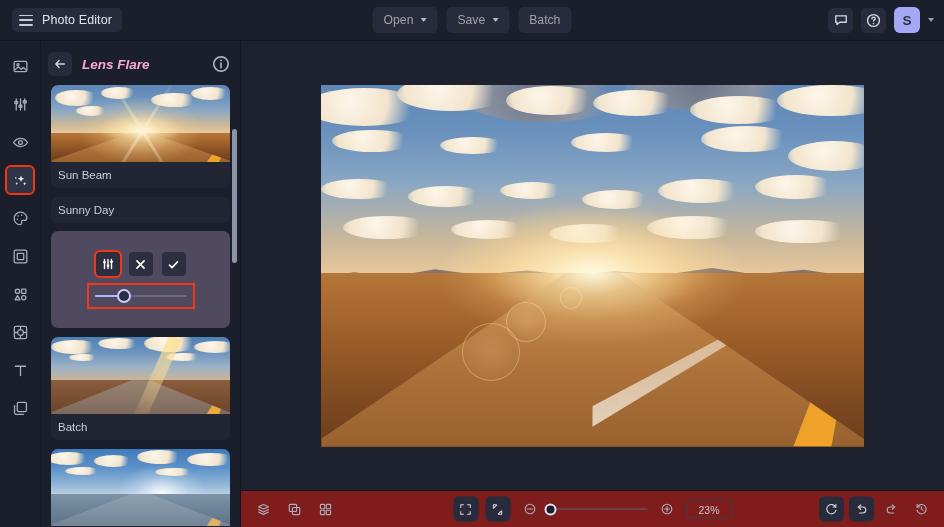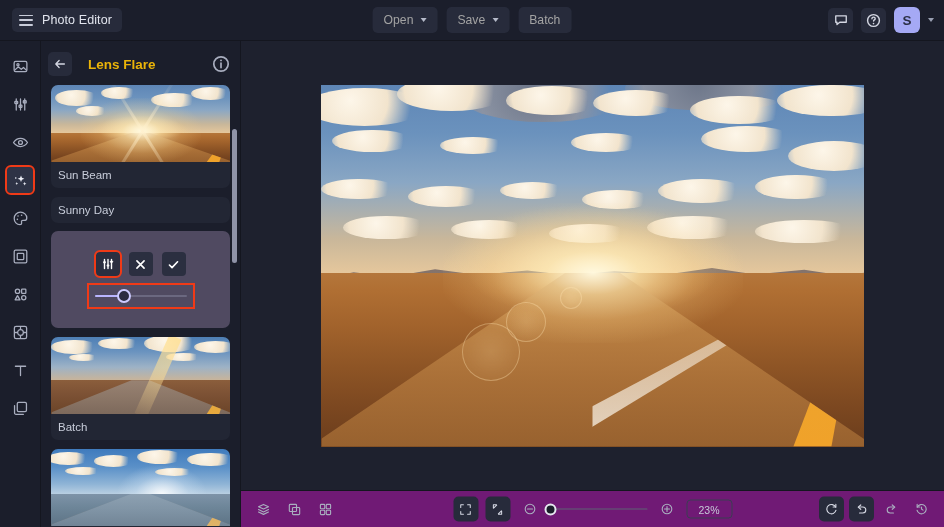--- a/index.html
+++ b/index.html
@@ -112,22 +112,23 @@
     padding: 0 10px 0 7px;
     margin-top: 6px;
   }
   .backbtn {
     width: 24px; height: 24px; border-radius: 5px;
     background: #272b3b;
     display: flex; align-items: center; justify-content: center;
     cursor: pointer;
   }
   .panel-title {
-    margin-left: 16px; font-size: 13.5px; font-weight: bold; color: #eab308;
+    margin-left: 10px; font-size: 13.5px; font-weight: bold; color: #f9a8d4;
     flex: 1;
+    font-style: italic;
   }
   .infobtn { width: 18px; height: 18px; cursor: pointer; }
 
   .preset-scroll {
     flex: 1; min-height: 0;
     overflow: hidden;
     padding: 4px 10px 0 10px;
     position: relative;
   }
   .preset {
@@ -283,21 +284,21 @@
     position: absolute; left: 50%; top: 52%;
     width: 3px; height: 190px;
     transform-origin: 50% 0%;
     background: linear-gradient(to bottom, rgba(255,240,205,.55), rgba(255,230,180,0));
     pointer-events: none;
   }
 
   
   .bottombar {
     height: 37px; min-height: 37px;
-    background: #701a75;
+    background: #7f1d1d;
     border-top: 1px solid #14161f;
     display: flex; align-items: center;
     position: relative;
     padding: 0 10px;
   }
   .bb-left { display: flex; align-items: center; gap: 6px; }
   .bb-center {
     position: absolute; left: 50%; top: 50%; transform: translate(-50%, -50%);
     display: flex; align-items: center; gap: 7px;
   }

